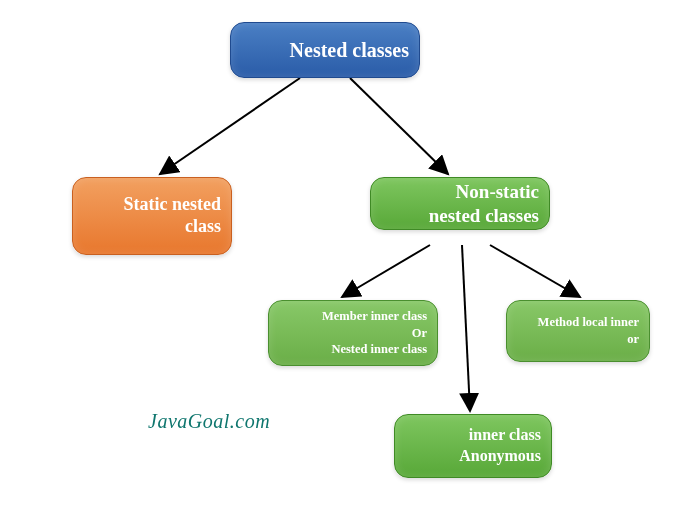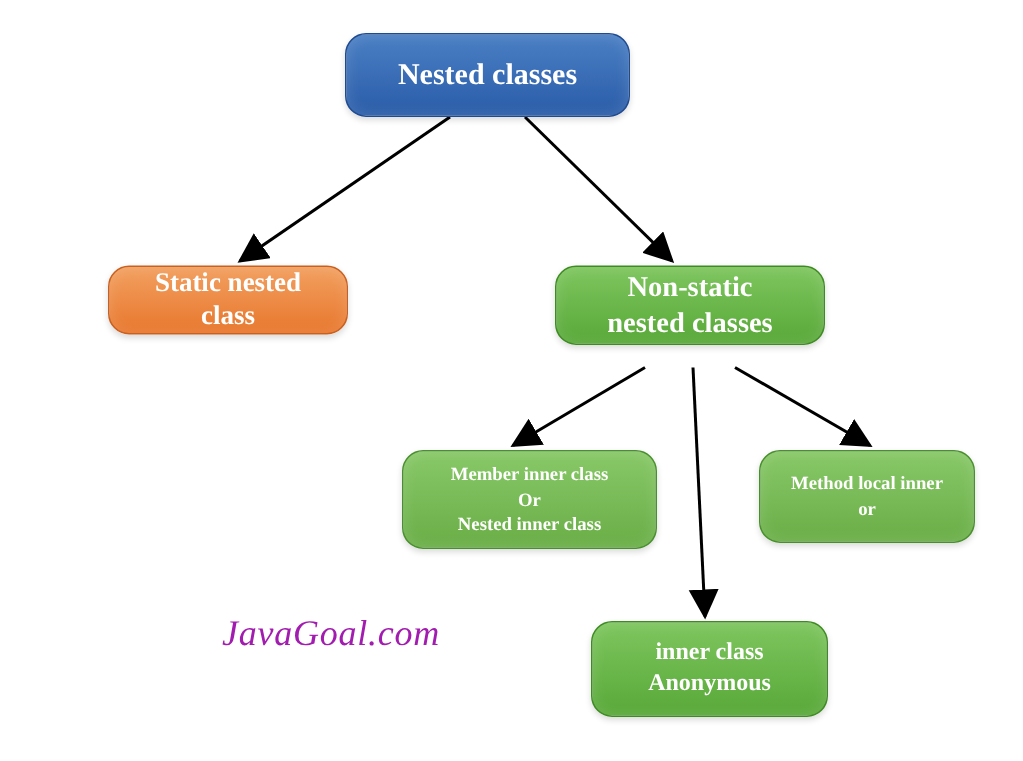--- a/index.html
+++ b/index.html
@@ -11,36 +11,36 @@
     position: relative;
     overflow: hidden;
   }
   .node {
     position: absolute;
     border-radius: 14px;
     text-align: center;
     display: flex;
     flex-direction: column;
     justify-content: center;
-    align-items: center;
+    align-items: flex-end;
     font-weight: bold;
     color: #fff;
     padding: 6px 10px;
     box-shadow: inset 0 0 10px rgba(255,255,255,0.15), 0 2px 4px rgba(0,0,0,0.15);
   }
   .root {
     left: 230px; top: 22px;
     width: 190px; height: 56px;
     background: linear-gradient(to bottom, #4a7fc4, #2a5ca8);
     border: 1px solid #1f4a8f;
     font-size: 20px;
   }
   .static {
     left: 72px; top: 177px;
-    width: 160px; height: 46px;
+    width: 160px; height: 78px;
     background: linear-gradient(to bottom, #f2a060, #e8772d);
     border: 1px solid #c96020;
     font-size: 18px;
     line-height: 1.2;
   }
   .nonstatic {
     left: 370px; top: 177px;
     width: 180px; height: 53px;
     background: linear-gradient(to bottom, #7ec65f, #58a838);
     border: 1px solid #3f8a25;
@@ -69,22 +69,22 @@
     background: linear-gradient(to bottom, #7ec65f, #58a838);
     border: 1px solid #3f8a25;
     font-size: 16px;
     line-height: 1.3;
   }
   .watermark {
     position: absolute;
     left: 148px;
     top: 410px;
     font-family: Georgia, serif;
-    font-size: 24px;
-    color: #a21caf;
+    font-size: 20px;
+    color: #0f766e;
     font-style: italic;
     letter-spacing: 0.5px;
   }
   svg.arrows {
     position: absolute;
     left: 0; top: 0;
     width: 682px; height: 507px;
     pointer-events: none;
   }
 </style>

